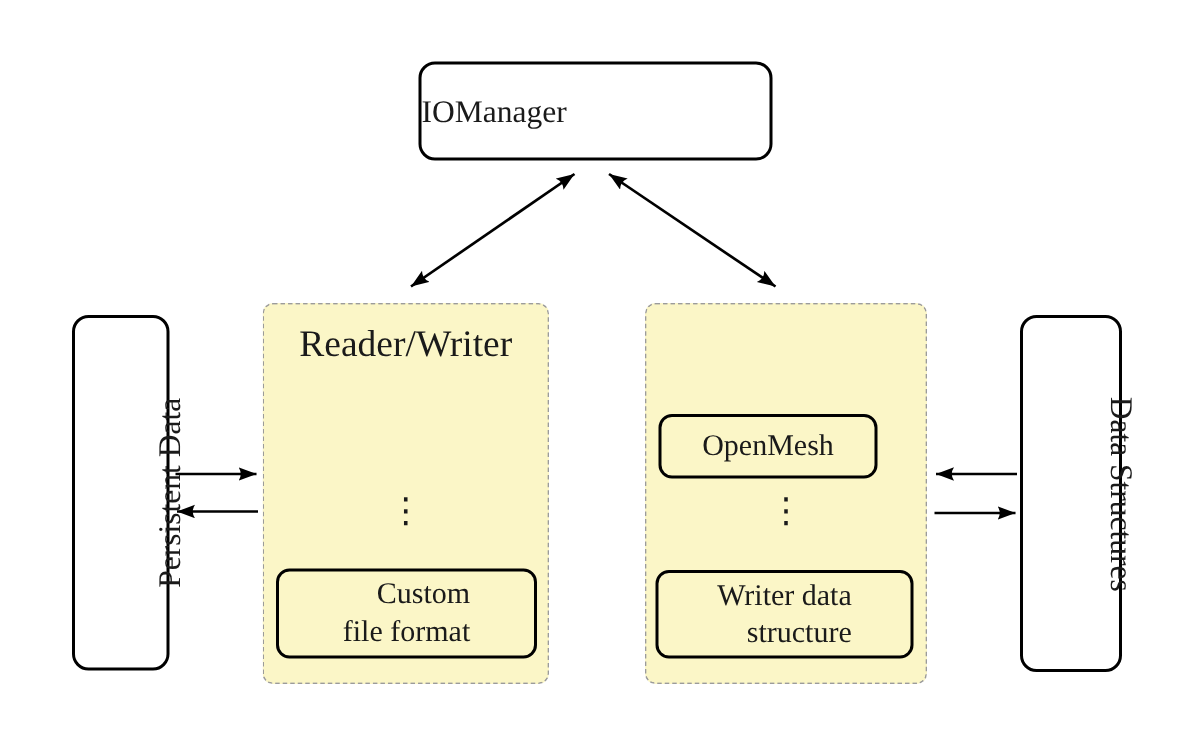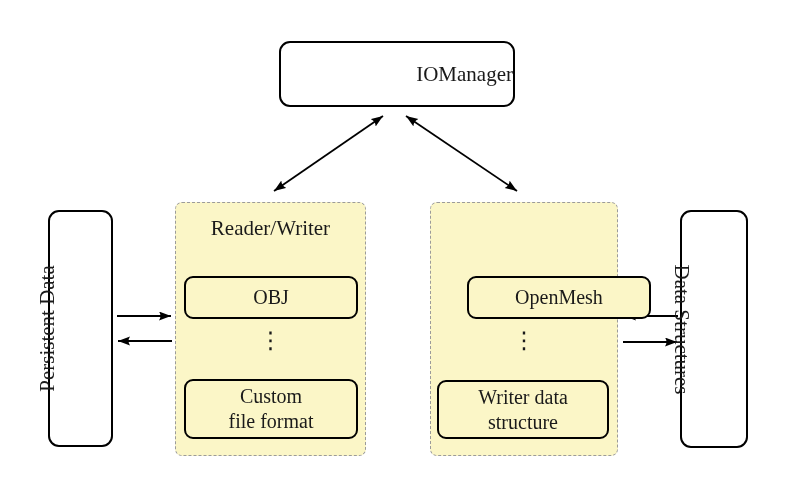--- a/index.html
+++ b/index.html
@@ -24,21 +24,21 @@
     overflow:hidden;
   }
   
   .node{
     position:absolute;
     background:var(--node-fill);
     border:2.4px solid var(--node-border);
     border-radius:11px;
     display:flex;
     align-items:center;
-    justify-content:flex-end;
+    justify-content:flex-start;
     font-size:21px;
   }
   .node-iomanager{ left:279px; top:41px; width:236px; height:66px; }
   
   .node-vertical span{
     display:block;
     white-space:nowrap;
     font-size:21px;
   }
   .node-persistent{ left:48px; top:210px; width:65px; height:237px; }
@@ -53,40 +53,40 @@
     border-radius:7px;
   }
   .group-rw{ left:175px; top:202px; width:191px; height:254px; }
   .group-ie{ left:430px; top:202px; width:188px; height:254px; }
   .group-title{
     position:absolute;
     top:13px;
     left:0;
     width:100%;
     text-align:center;
-    font-size:21px;
+    font-size:25px;
     white-space:nowrap;
   }
   
   .inner{
     position:absolute;
     background:var(--group-fill);
     border:2.4px solid var(--node-border);
     border-radius:9px;
     display:flex;
     align-items:center;
     justify-content:center;
     text-align:center;
     font-size:20px;
     line-height:1.25;
     white-space:pre-line;
   }
   .inner-top{ left:8px; top:73px; width:174px; height:43px; }
-  .group-ie .inner-top{ width:184px;margin-left:28px; }
-  .inner-bottom{ left:8px; top:176px; width:174px; height:60px; }
+  .group-ie .inner-top{ width:146px; }
+  .inner-bottom{ left:8px; top:176px; width:174px; height:60px;text-align:right; }
   .group-ie .inner-bottom{ left:6px; top:177px; width:172px; height:59px; }
   .dots{
     position:absolute;
     left:0;
     top:126px;
     width:100%;
     text-align:center;
     font-size:23px;
     line-height:1;
     letter-spacing:0;
@@ -132,23 +132,20 @@
   <div class="node node-vertical node-persistent">
     <span>Persistent Data</span>
   </div>
 
   <div class="node node-vertical node-datastruct">
     <span>Data Structures</span>
   </div>
 
   <div class="group group-rw">
     <div class="group-title">Reader/Writer</div>
-    <div class="inner inner-top">
-      <span>OBJ</span>
-    </div>
     <div class="dots">⋮</div>
     <div class="inner inner-bottom">
       <span>Custom
 file format</span>
     </div>
   </div>
 
   <div class="group group-ie">
     <div class="inner inner-top">
       <span>OpenMesh</span>

